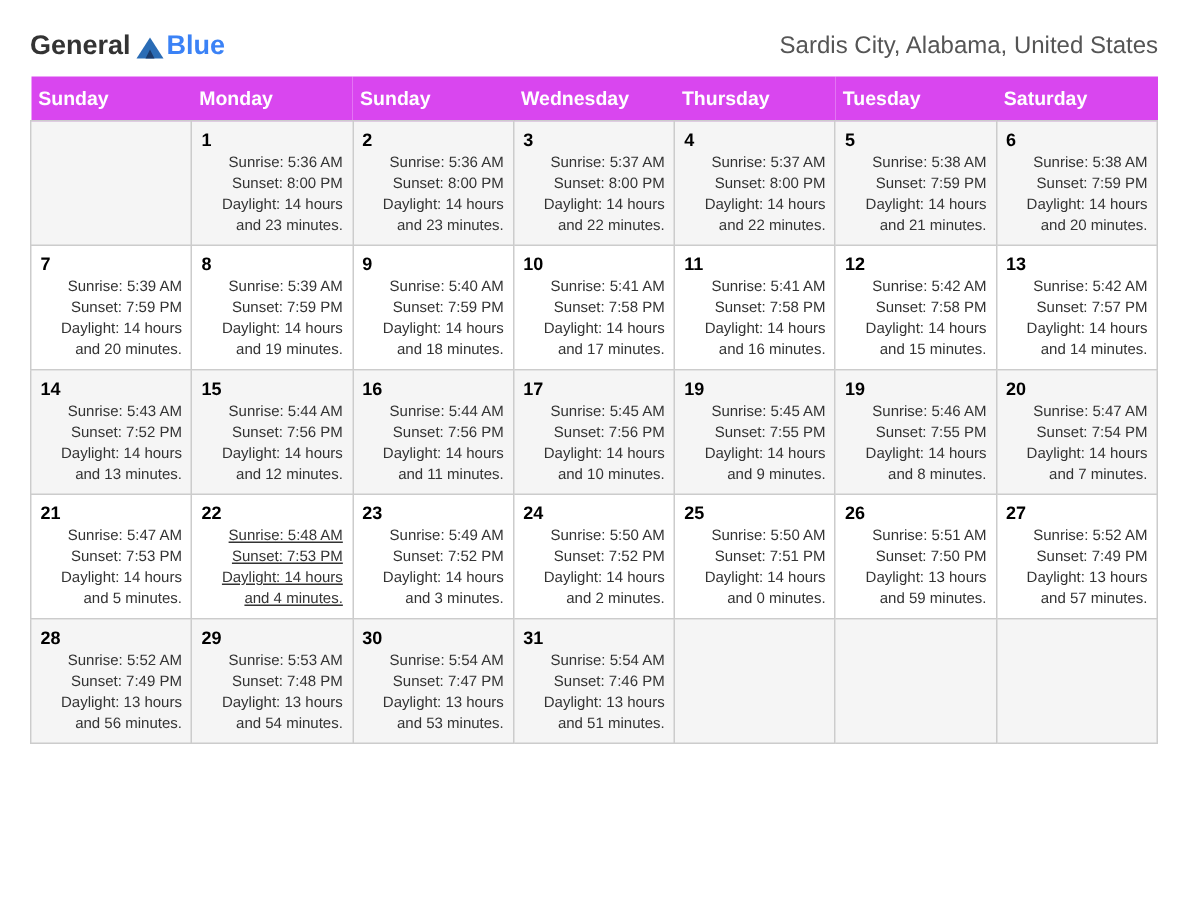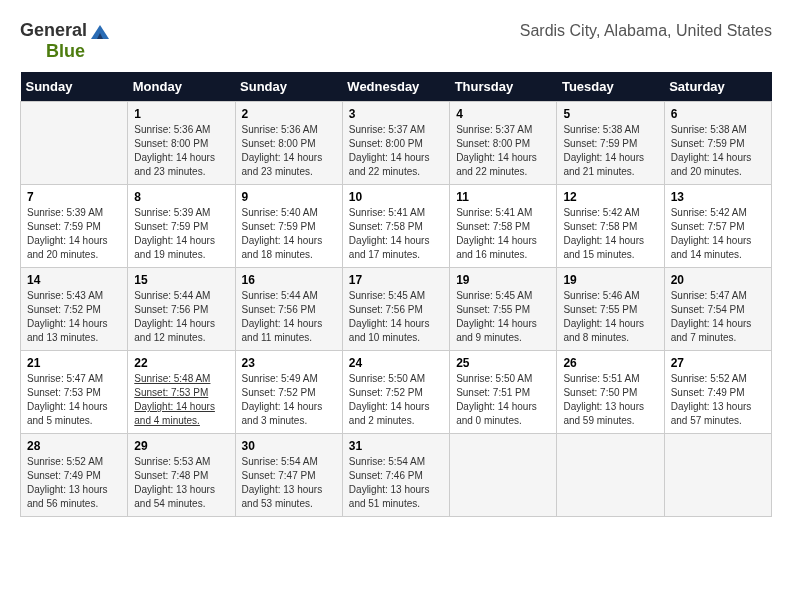--- a/index.html
+++ b/index.html
@@ -11,22 +11,22 @@
       padding: 20px;
     }
     .header-section {
       display: flex;
       justify-content: space-between;
       align-items: flex-start;
       margin-bottom: 10px;
     }
     .logo {
       display: flex;
-      flex-direction: column;
-      align-items: center;
+      flex-direction: row;
+      align-items: flex-start;
     }
     .logo-row {
       display: flex;
       align-items: center;
     }
     .title-section {
       text-align: right;
     }
     .month-year {
       font-size: 36px;
@@ -37,21 +37,21 @@
       font-size: 16px;
       color: #555;
       margin-top: 2px;
     }
     table {
       width: 100%;
       border-collapse: collapse;
       font-size: 11px;
     }
     th {
-      background-color: #0f172a;
+      background-color: #d946ef;
       color: white;
       padding: 7px 5px;
       text-align: left;
       font-size: 13px;
       font-weight: bold;
     }
     td {
       border: 1px solid #ccc;
       padding: 5px 6px;
       vertical-align: top;
@@ -67,37 +67,38 @@
     .day-number {
       font-weight: bold;
       font-size: 12px;
       display: block;
       margin-bottom: 2px;
     }
     .day-info {
       font-size: 10px;
       color: #333;
       line-height: 1.4;
+      text-align: right;
     }
     thead th:first-child { border-radius: 0; }
   </style>
 </head>
 <body>
 
 <div class="header-section">
   <div class="logo">
     <div class="logo-row">
       <span style="font-size:18px;font-weight:bold;color:#333;">General</span>
       <svg width="22" height="18" viewBox="0 0 22 18" style="margin-left:2px;margin-bottom:-2px;">
         <polygon points="2,16 11,2 20,16" fill="#2a6cb5" stroke="none"></polygon>
         <polygon points="8,16 14,16 11,10" fill="#1a3a6a" stroke="none"></polygon>
       </svg>
     </div>
     <div>
-      <span style="font-size:18px;font-weight:bold;color:#4d7c0f;">Blue</span>
+      <span style="font-size:18px;font-weight:bold;color:#3b82f6;">Blue</span>
     </div>
   </div>
   <div class="title-section">
     <div class="location">Sardis City, Alabama, United States</div>
   </div>
 </div>
 
 <table>
   <thead>
     <tr>

